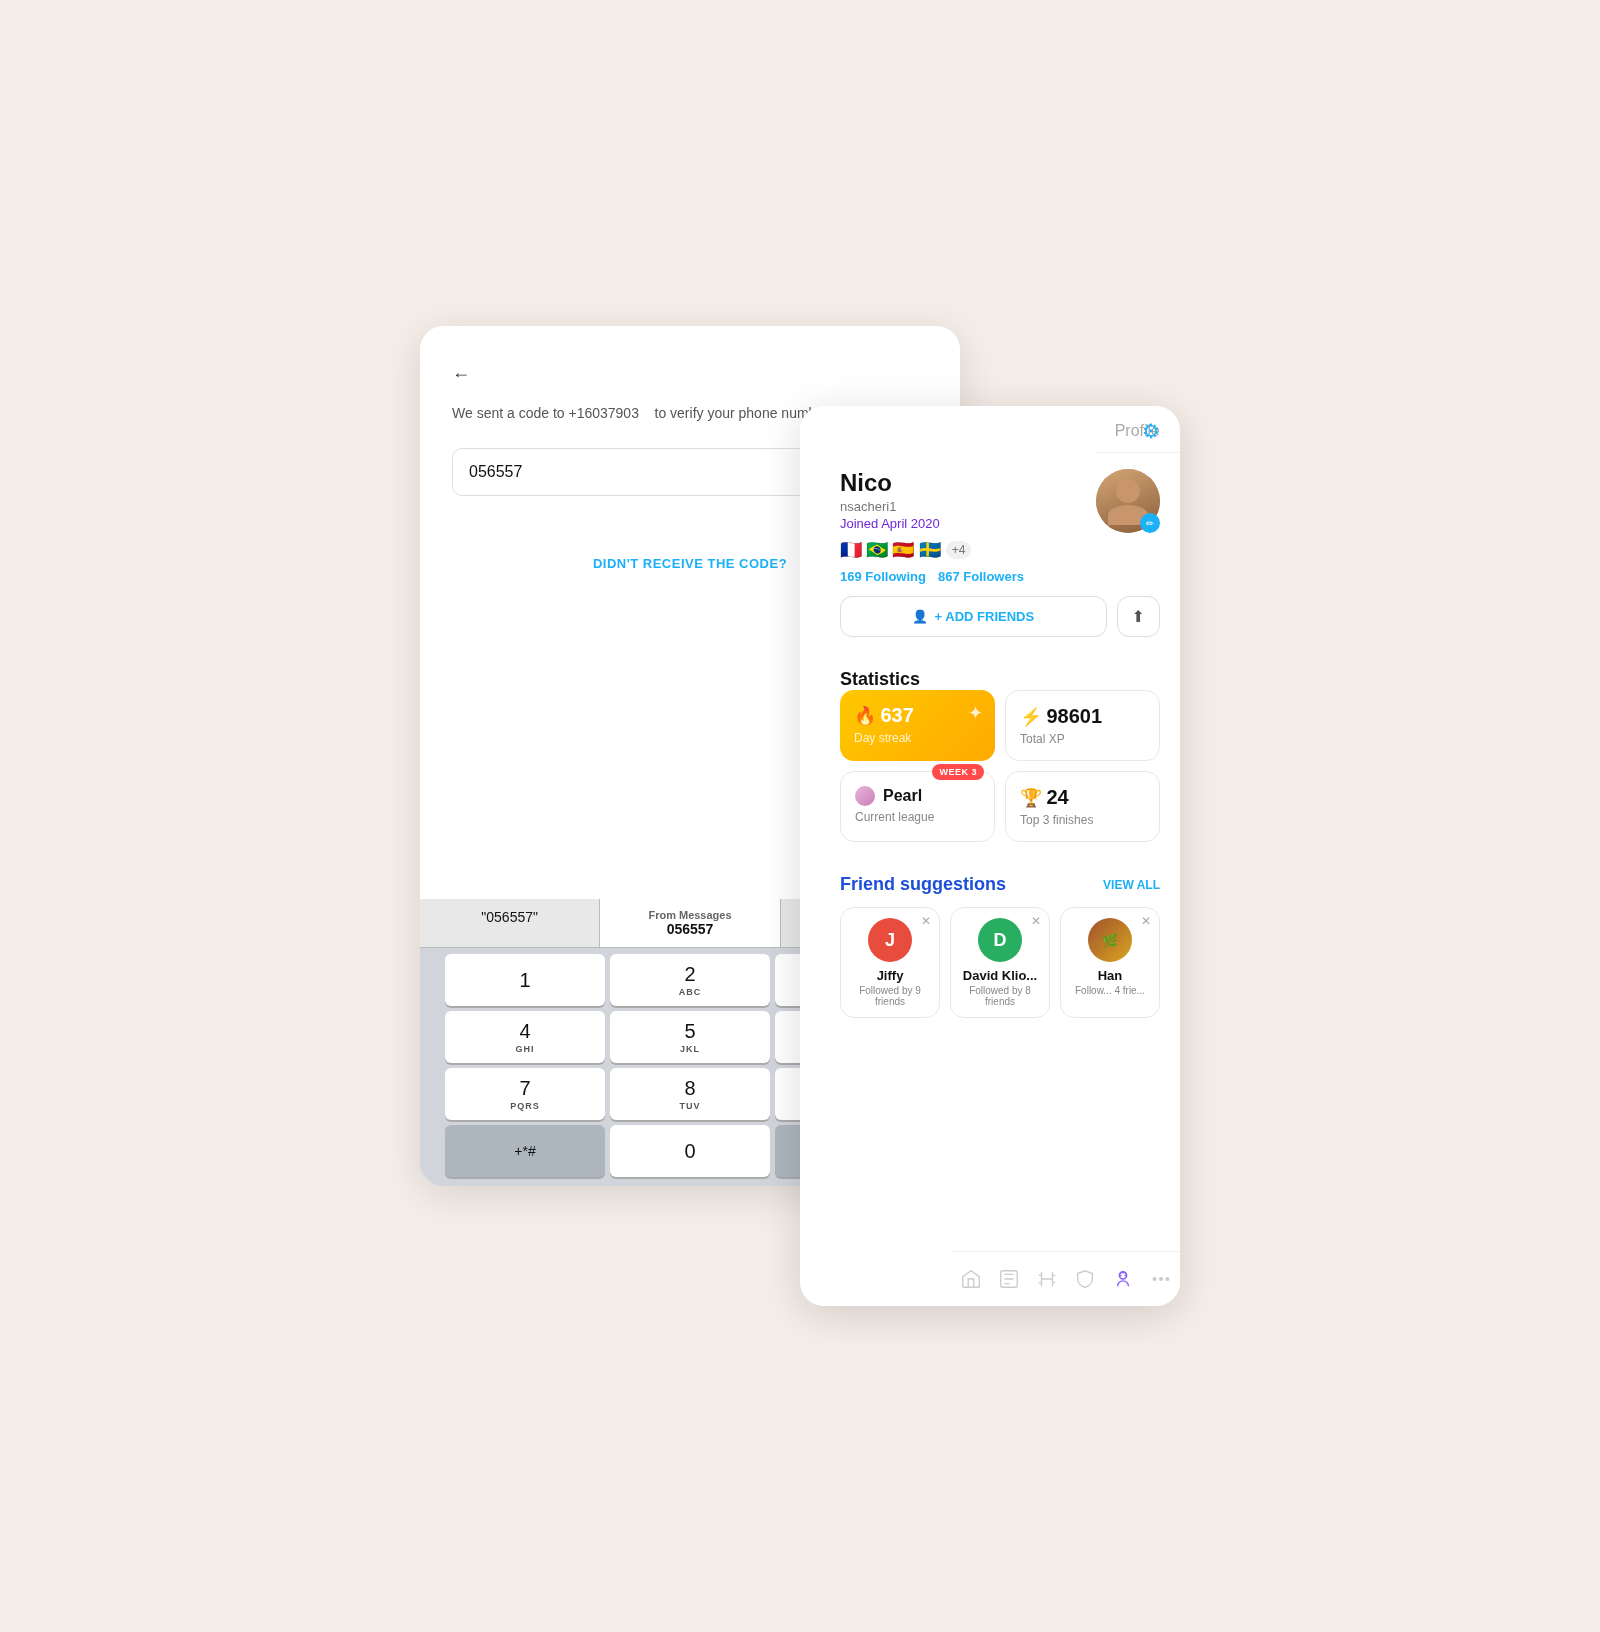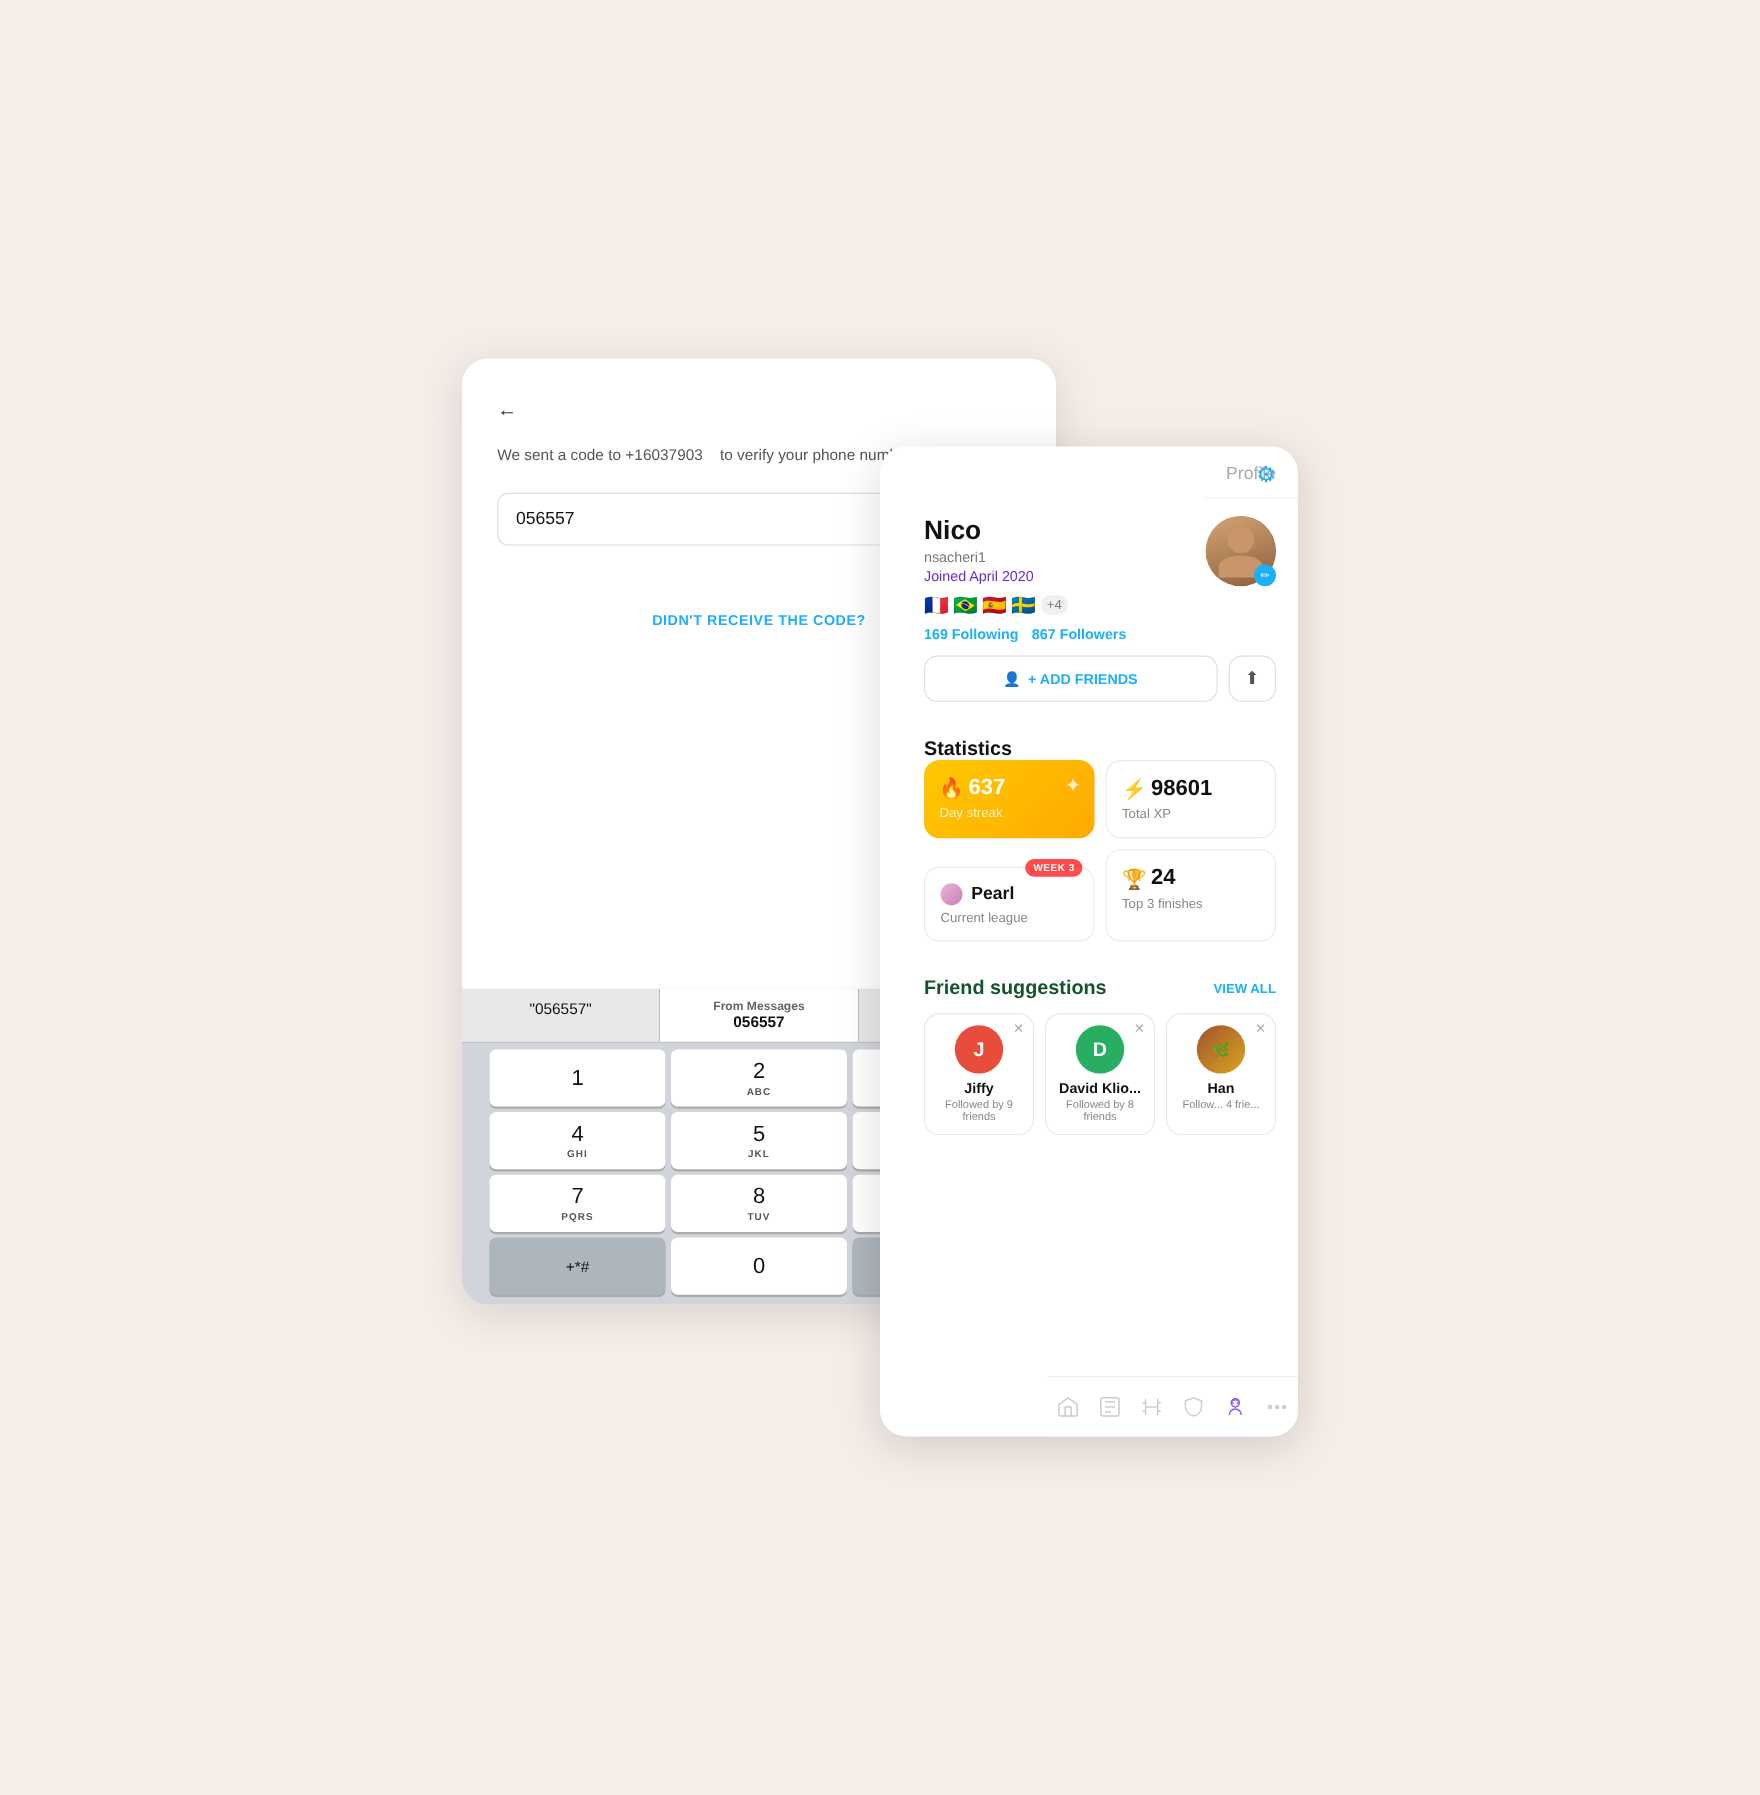--- a/index.html
+++ b/index.html
@@ -420,21 +420,20 @@
 
     .stat-card.xp {
       border: 1.5px solid #e8e8e8;
       background: #fff;
     }
 
     .stat-card.league {
       border: 1.5px solid #e8e8e8;
       background: #fff;
       position: relative;
-      margin-top: 16px;
     }
 
     .stat-card.top3 {
       border: 1.5px solid #e8e8e8;
       background: #fff;
     }
 
     .stat-icon {
       font-size: 18px;
     }
@@ -496,21 +495,21 @@
     .friends-header {
       display: flex;
       justify-content: space-between;
       align-items: center;
       margin-bottom: 12px;
     }
 
     .friends-title {
       font-size: 18px;
       font-weight: 800;
-      color: #14532d;
+      color: #1d4ed8;
     }
 
     .view-all {
       font-size: 12px;
       font-weight: 700;
       color: #1cb0f6;
       cursor: pointer;
     }
 
     .friends-list {

